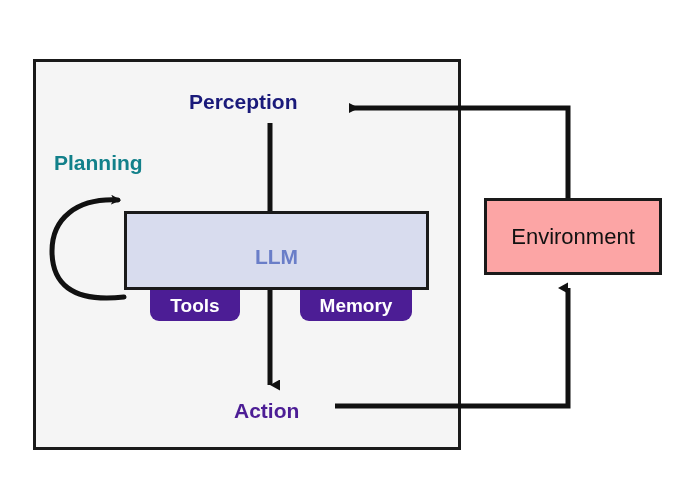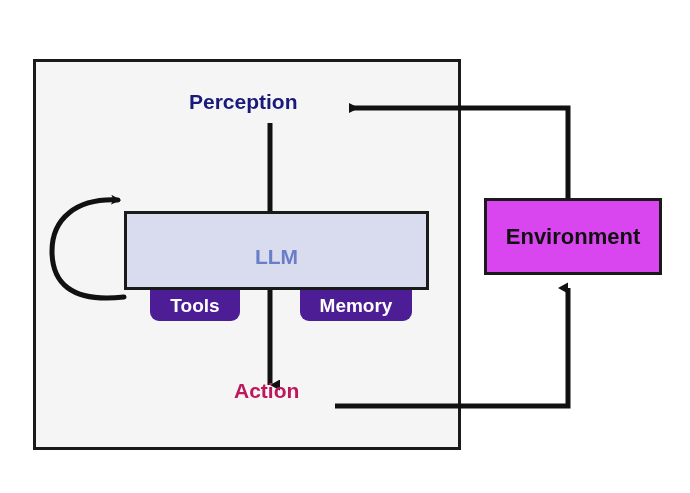--- a/index.html
+++ b/index.html
@@ -109,42 +109,41 @@
     justify-content: center;
     line-height: 1;
   }
   #tab-tools  { left: 150px; width: 90px; }
   #tab-memory { left: 300px; width: 112px; }
 
   
   #action-label {
     position: absolute;
     left: 234px;
-    top: 380px;
-    font-size: 21px;
-    font-weight: bold;
-    color: #be185d;
+    top: 400px;
+    font-size: 21px;
+    font-weight: bold;
+    color: #4c1d95;
     line-height: 1;
     white-space: nowrap;
   }
 
   
   #environment-box {
     position: absolute;
     left: 484px;
     top: 198px;
     width: 178px;
     height: 77px;
-    background: #d946ef;
+    background: #fca5a5;
     border: 3px solid #1a1a1a;
     box-sizing: border-box;
     display: flex;
     align-items: center;
     justify-content: center;
-    font-weight: bold;
   }
   #environment-label {
     font-size: 22px;
     color: #111111;
     line-height: 1;
     white-space: nowrap;
   }
 
   
   #connectors {
@@ -186,20 +185,21 @@
 
     <path d="M124,297 C70,303 52,282 52,251 C52,219 76,198 118,200" stroke="#111111" stroke-width="5" fill="none" stroke-linecap="round" marker-end="url(#arrow-curve)"></path>
 
     <path d="M335,406 L568,406 L568,288" stroke="#111111" stroke-width="5" fill="none" marker-end="url(#arrow-up)"></path>
 
     <path d="M568,198 L568,108 L349,108" stroke="#111111" stroke-width="5" fill="none" marker-end="url(#arrow-left)"></path>
   </svg>
 
   <div id="perception-label">Perception</div>
 
+  <div id="planning-label">Planning</div>
 
   <div id="llm-box">
     <div id="llm-line2">LLM</div>
   </div>
 
   <div class="tab" id="tab-tools">Tools</div>
   <div class="tab" id="tab-memory">Memory</div>
 
   <div id="action-label">Action</div>
 

